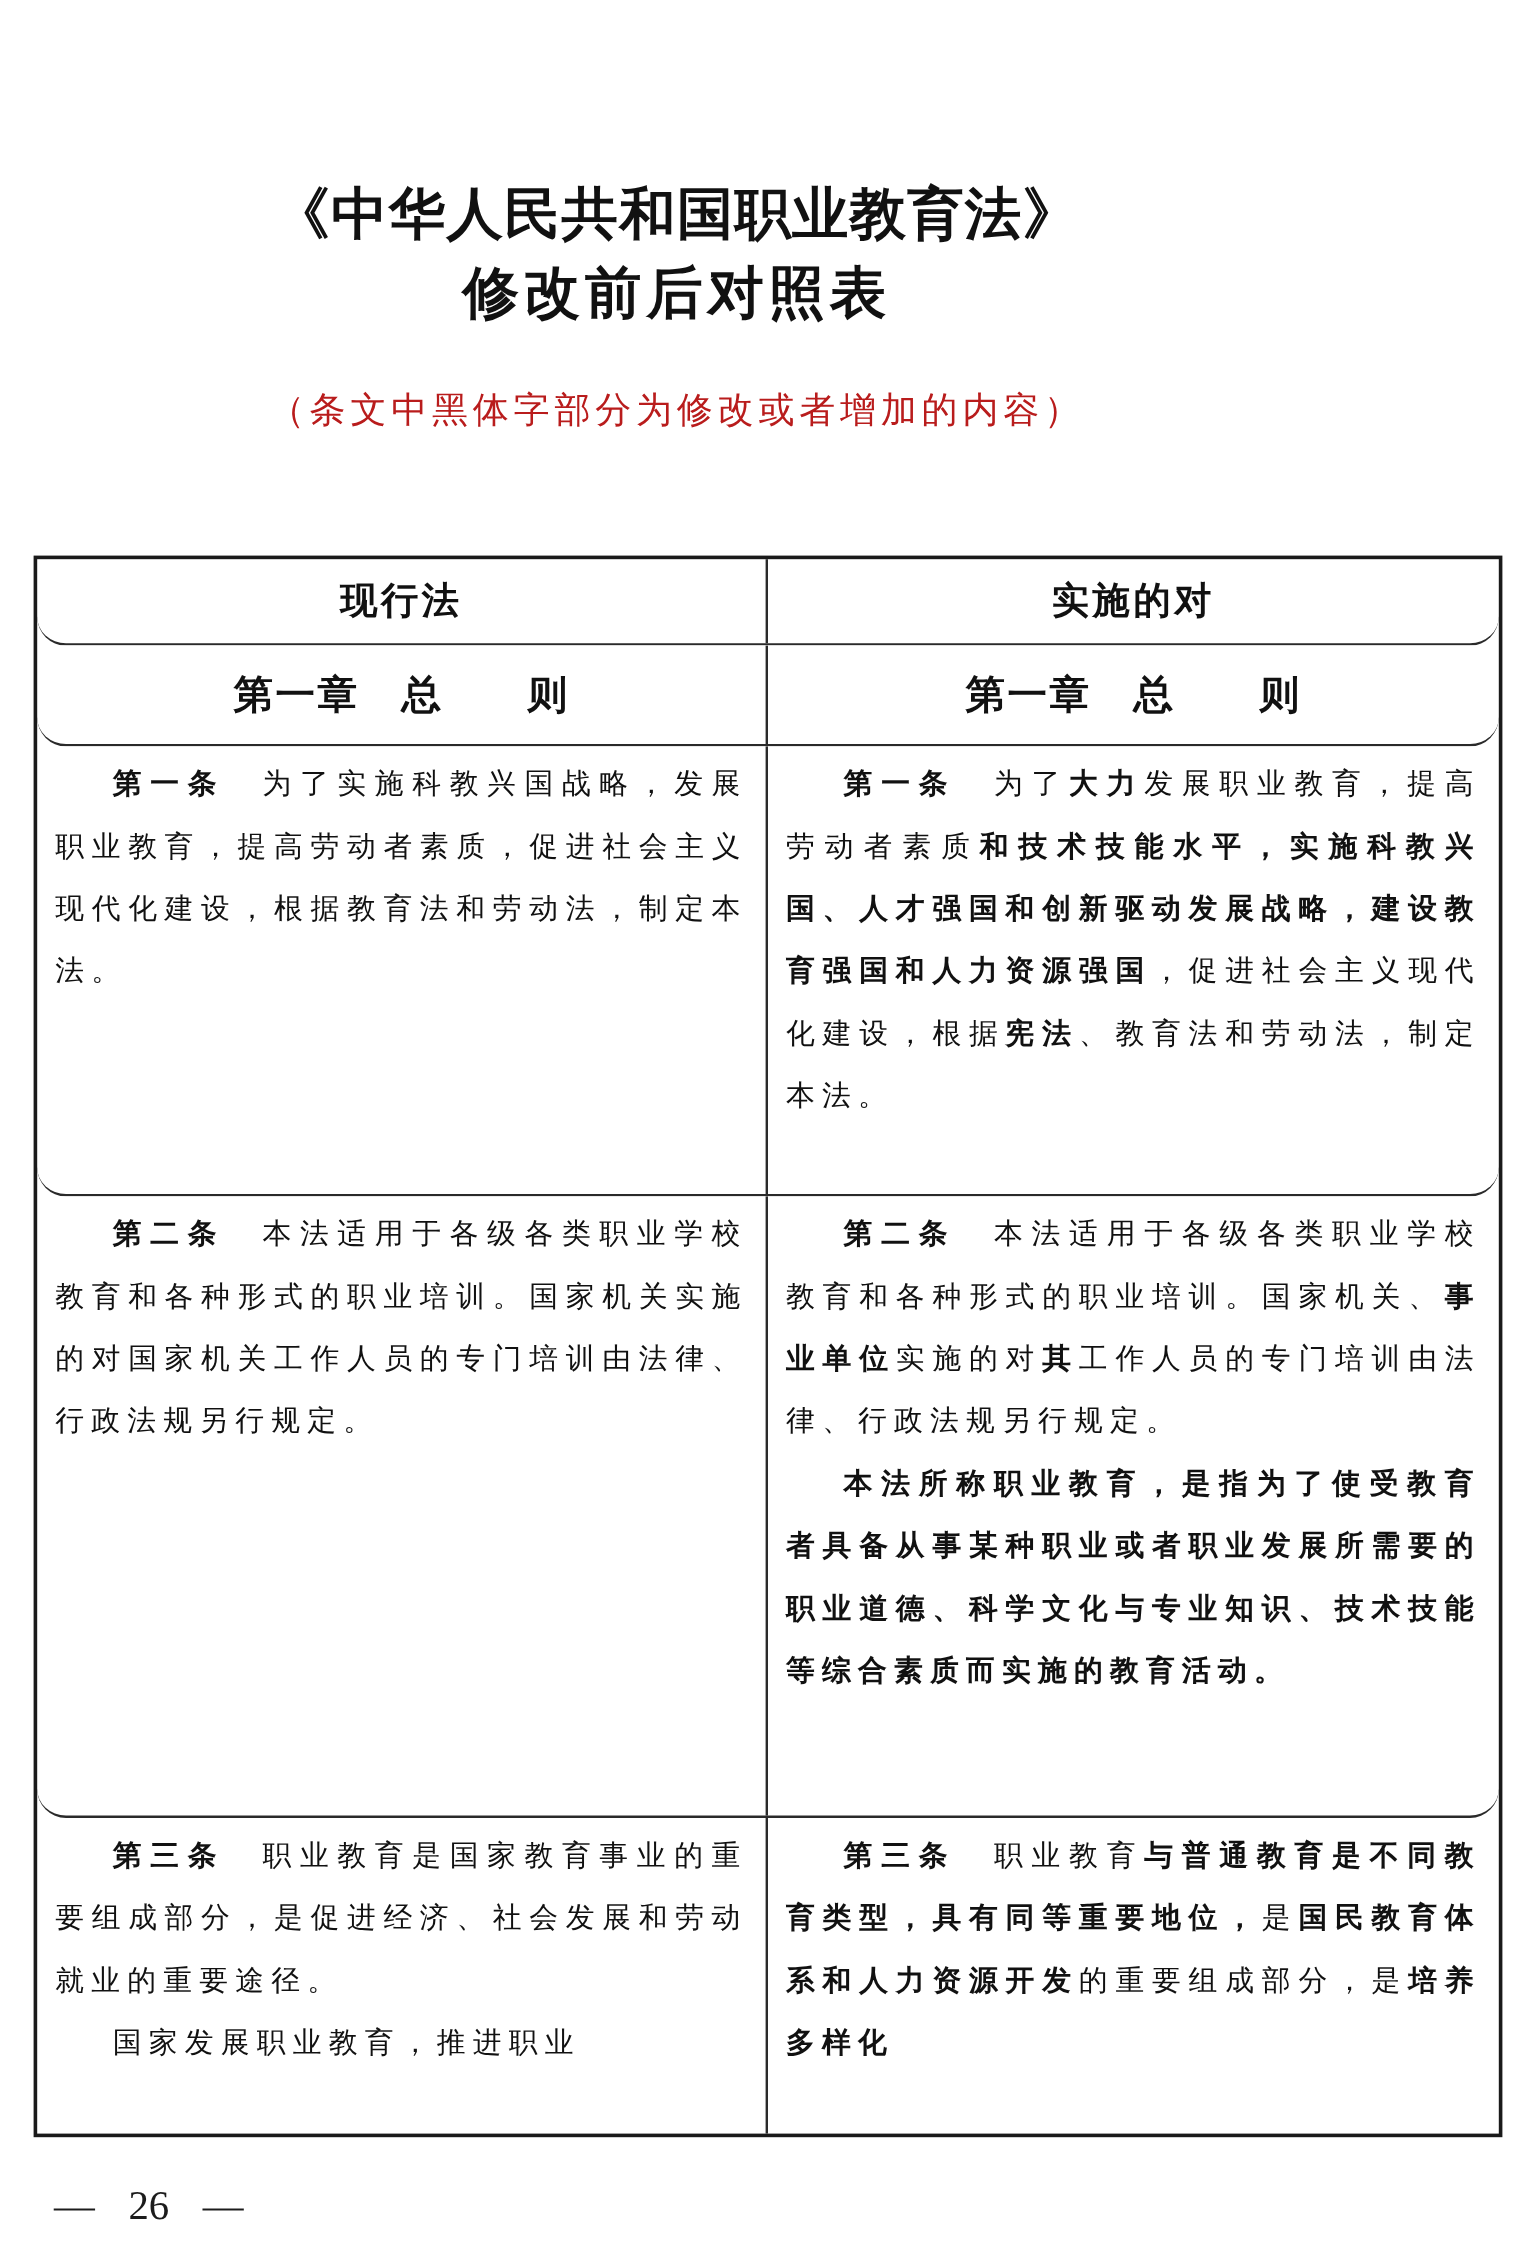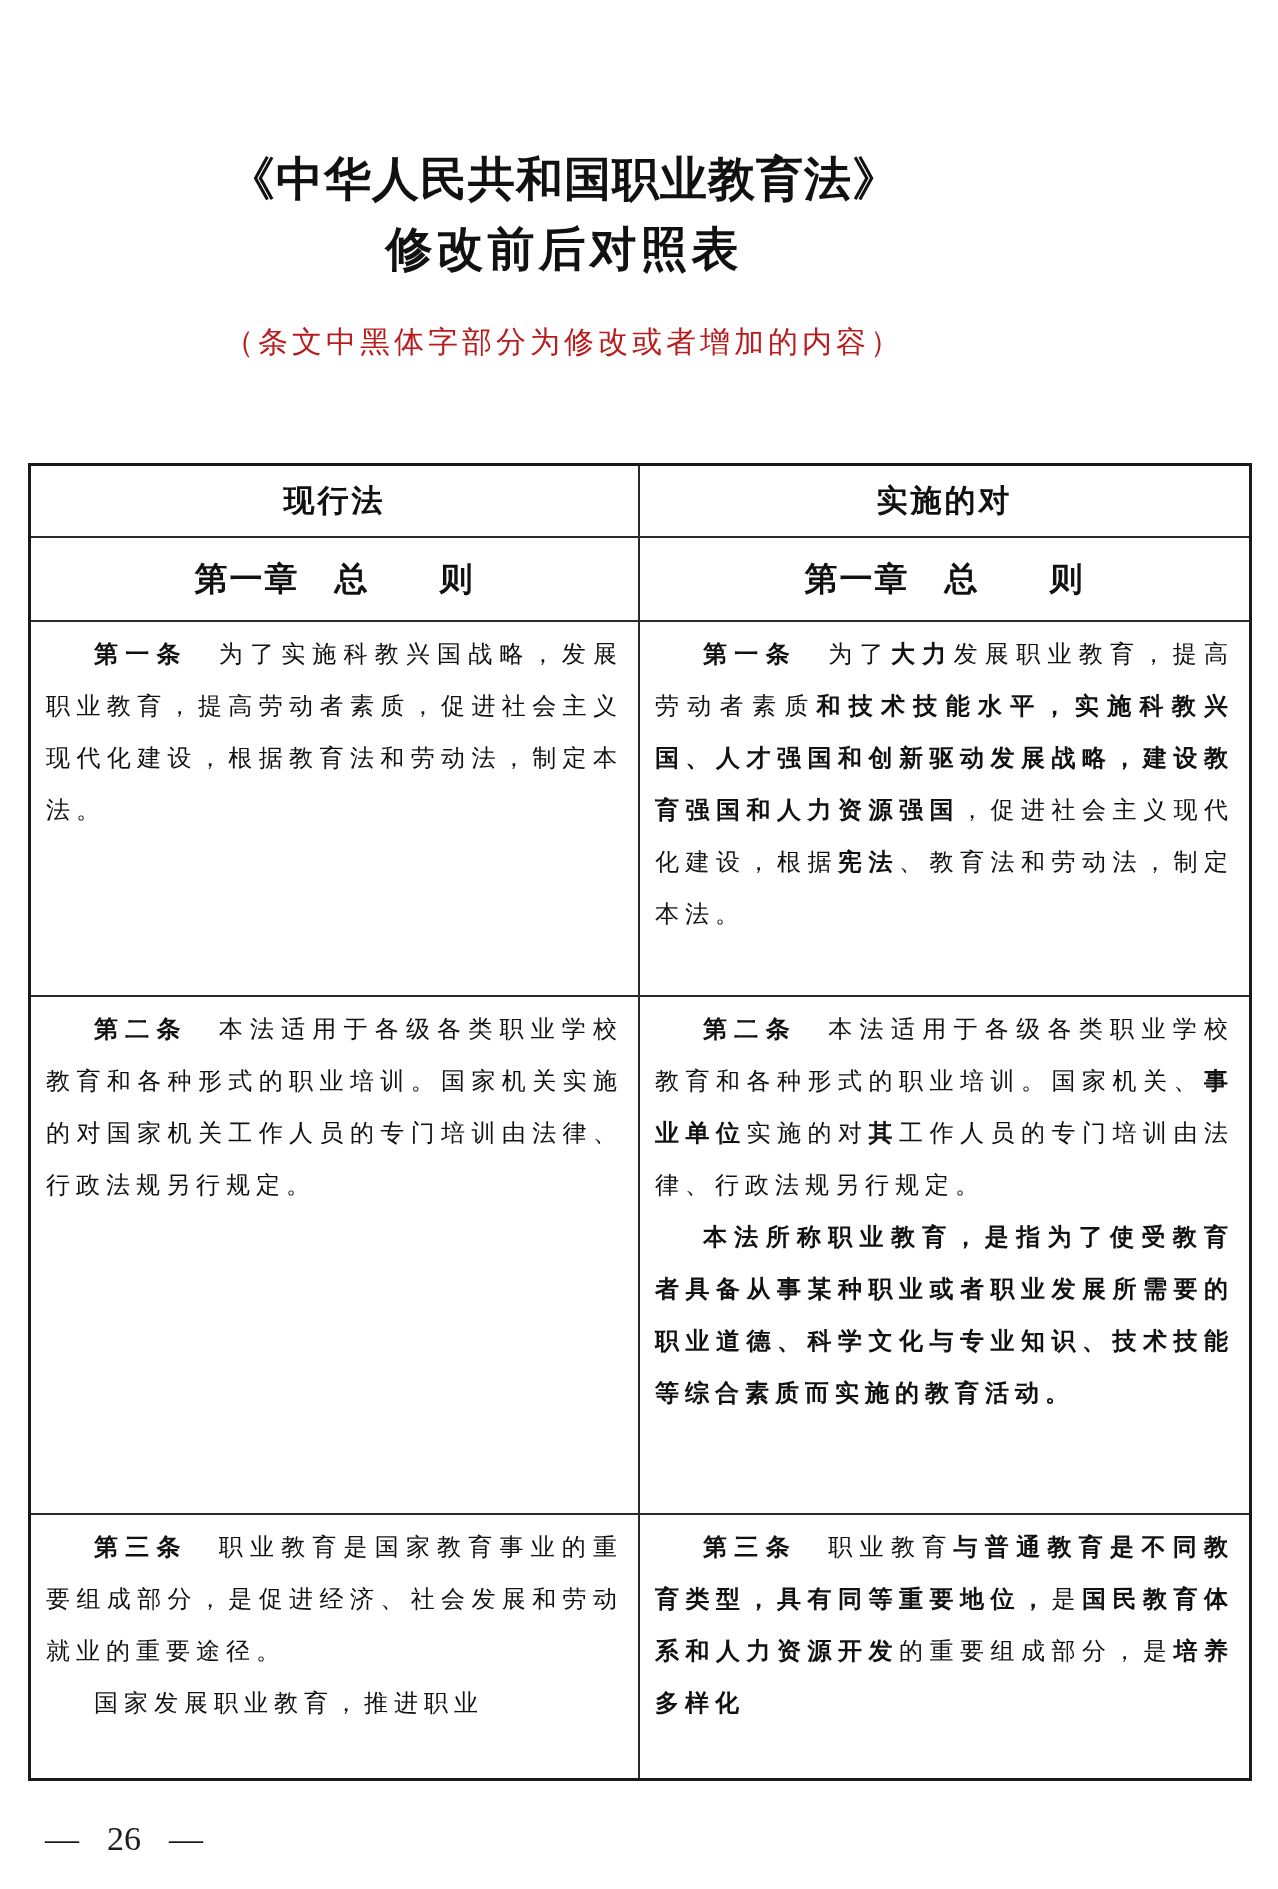--- a/index.html
+++ b/index.html
@@ -29,21 +29,21 @@
     font-family: "Liberation Serif", serif;
   }
   .title2 {
     margin: 0;
     padding-top: 8px;
     text-align: center;
     font-size: 47px;
     font-weight: 700;
     letter-spacing: 4px;
     line-height: 62px;
-    font-family: Liberation Serif, serif;
+    font-family: Liberation Mono, monospace;
   }
   .subtitle {
     margin: 0;
     padding-top: 42px;
     text-align: center;
     font-size: 30px;
     font-weight: 400;
     letter-spacing: 4px;
     color: #b91c1c;
     font-family: "Liberation Serif", serif;
@@ -54,20 +54,21 @@
     top: 463px;
     width: 1224px;
     box-sizing: border-box;
     border: 3px solid #1a1a1a;
     background: #fff;
   }
   .trow {
     display: flex;
     box-sizing: border-box;
     border-bottom: 2px solid #2a2a2a;
+    border-radius: 24px;
   }
   .trow:last-child { border-bottom: none; }
   .cell {
     box-sizing: border-box;
     width: 50%;
     overflow: hidden;
   }
   .cell.first { border-right: 2px solid #2a2a2a; }
   .row-head { height: 72px; }
   .row-chap { height: 84px; }

